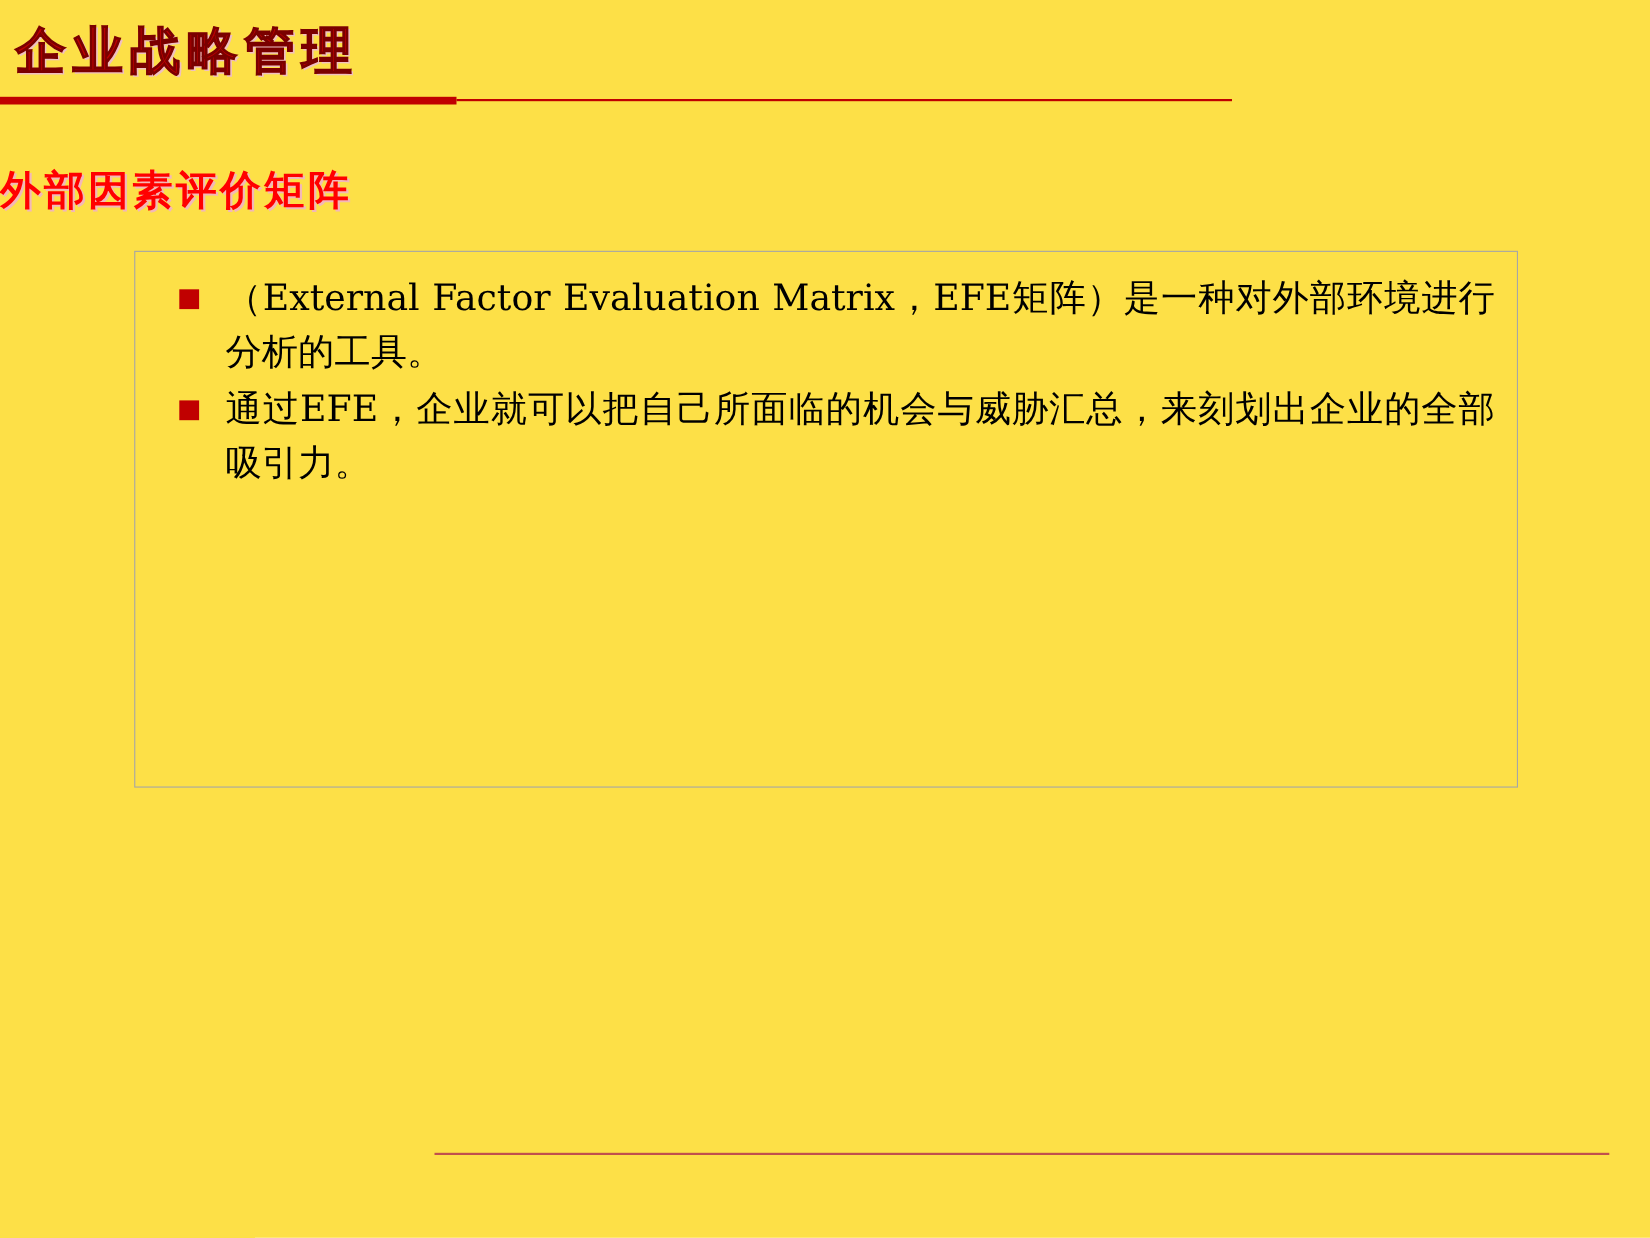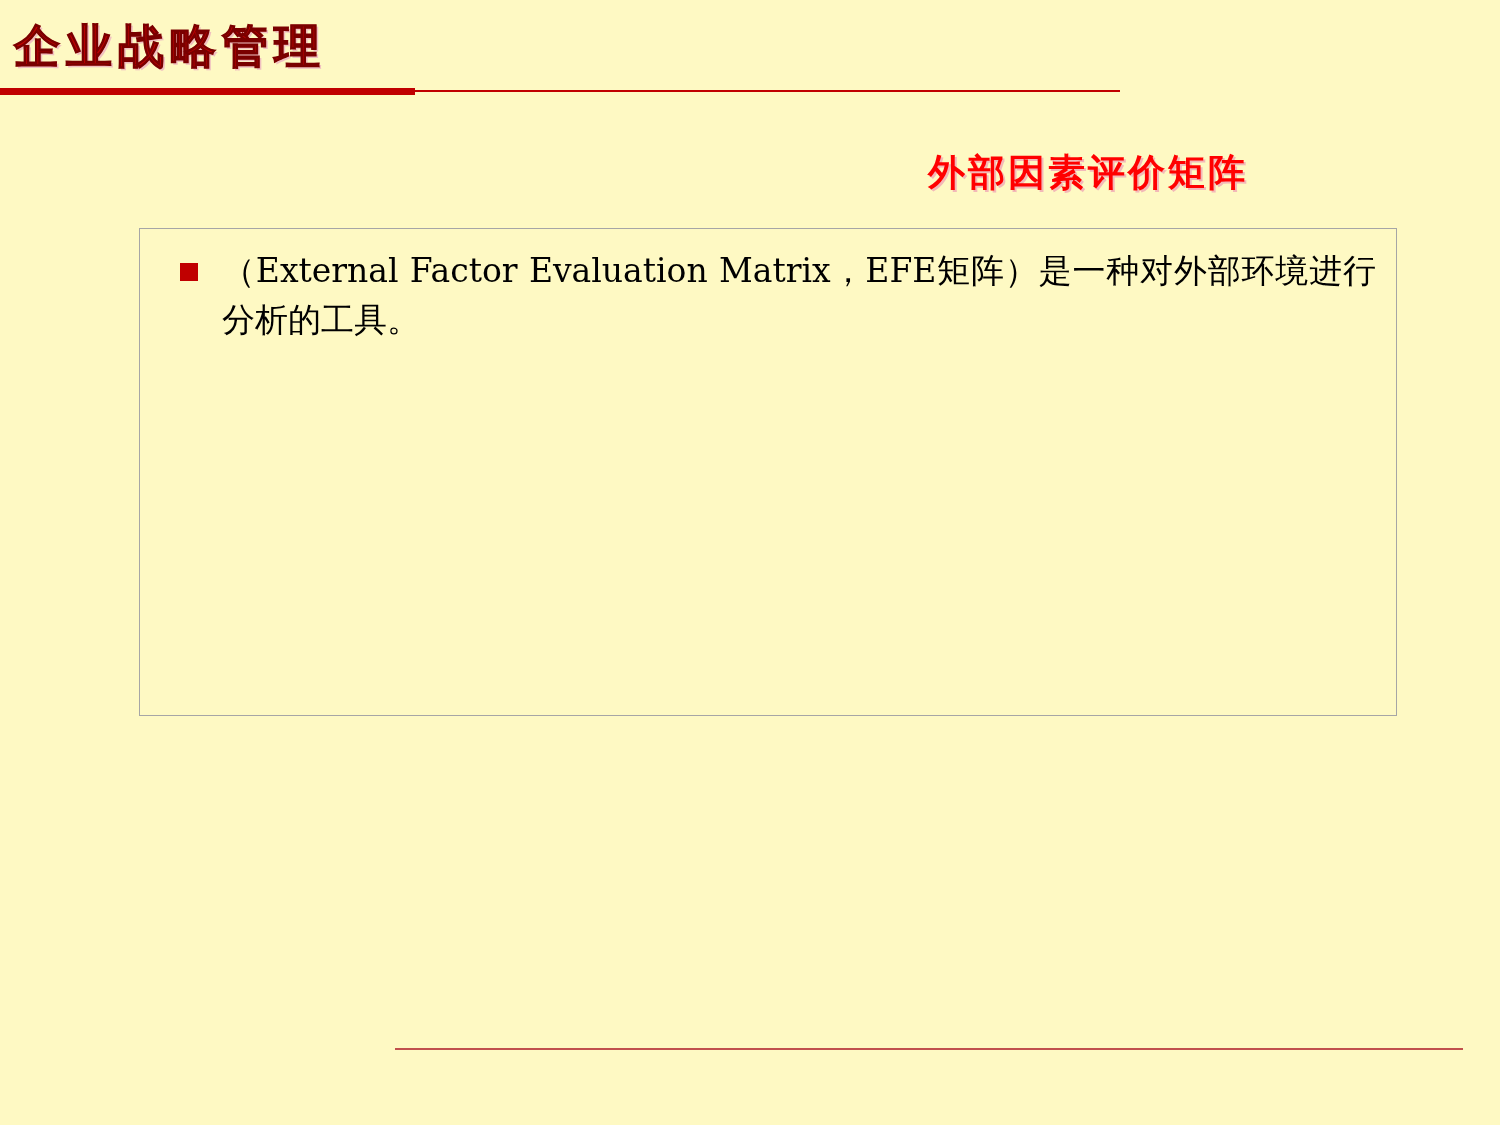--- a/index.html
+++ b/index.html
@@ -10,21 +10,21 @@
     width: 1500px;
     height: 1125px;
     background: #ffffff;
     font-family: "Liberation Sans", sans-serif;
     overflow: hidden;
   }
   .slide {
     position: relative;
     width: 1500px;
     height: 1125px;
-    background: #fef9c3;
+    background: #fde047;
   }
 
   
   .header {
     position: absolute;
     top: 0;
     left: 0;
     width: 1500px;
     height: 100px;
   }
@@ -65,33 +65,33 @@
     height: 2px;
     background: #c00000;
   }
 
   
   .slide-heading {
     position: absolute;
     top: 148px;
     left: 0;
     width: 1248px;
-    text-align: right;
+    text-align: left;
     font-size: 37px;
     font-weight: bold;
     color: #ff0000;
     letter-spacing: 3px;
     text-shadow: 2px 2px 0 #f3b8b8;
     font-family: "DejaVu Sans", sans-serif;
   }
 
   
   .content-box {
     position: absolute;
-    left: 139px;
+    left: 122px;
     top: 228px;
     width: 1258px;
     height: 488px;
     border: 1px solid #a6a6a6;
     box-sizing: border-box;
     padding: 18px 20px 10px 20px;
   }
   ul.bullets {
     list-style: none;
     margin: 0;
@@ -138,18 +138,22 @@
   </div>
 
   <div class="slide-heading">外部因素评价矩阵</div>
 
   <div class="content-box">
     <ul class="bullets">
       <li>
         <span class="marker"></span>
         <span>（External Factor Evaluation Matrix，EFE矩阵）是一种对外部环境进行分析的工具。</span>
       </li>
+      <li>
+        <span class="marker"></span>
+        <span>通过EFE，企业就可以把自己所面临的机会与威胁汇总，来刻划出企业的全部吸引力。</span>
+      </li>
     </ul>
   </div>
 
   <div class="footer-rule"></div>
 
 </div>
 
 </body></html>

